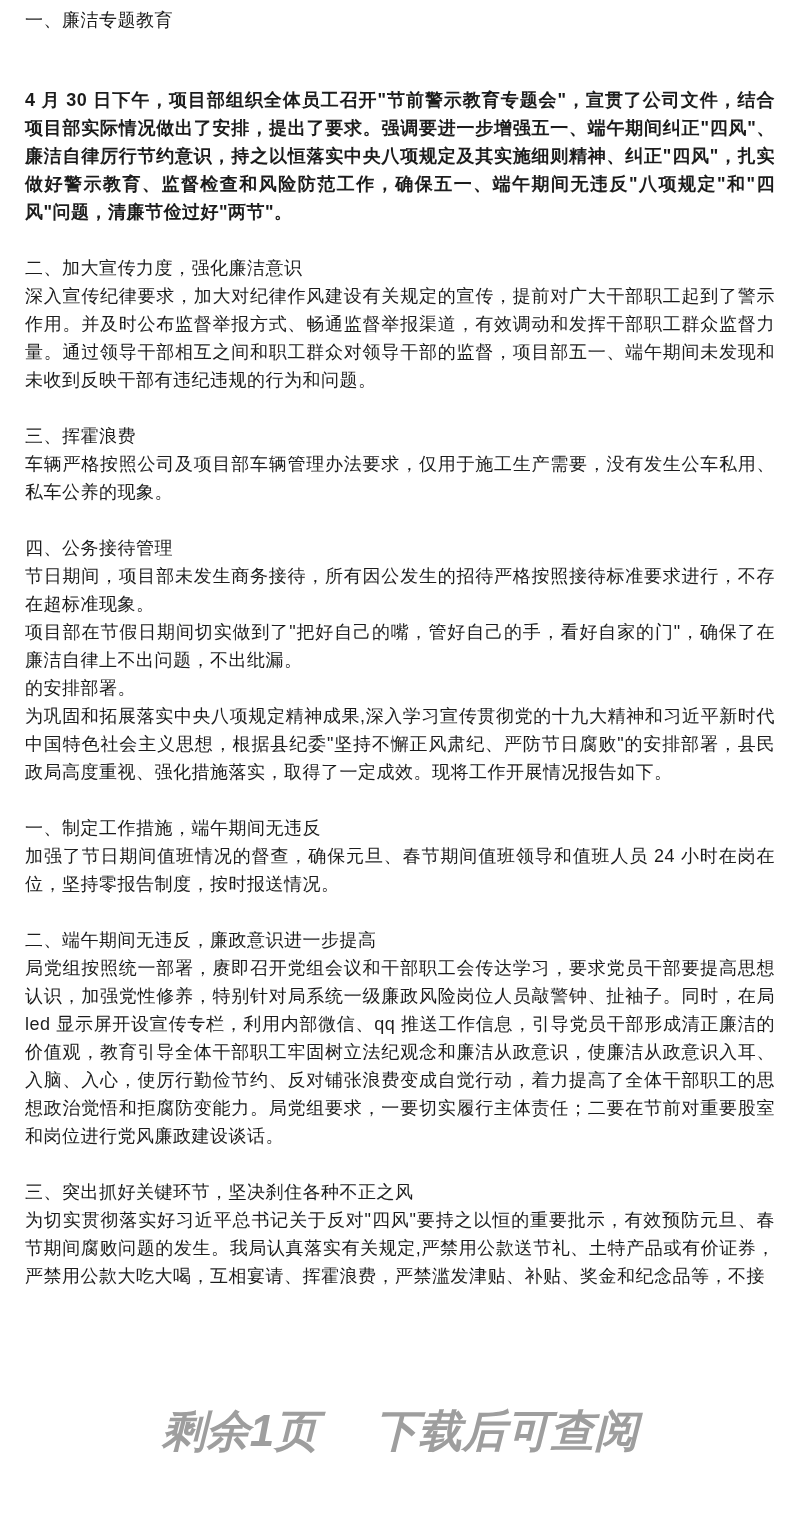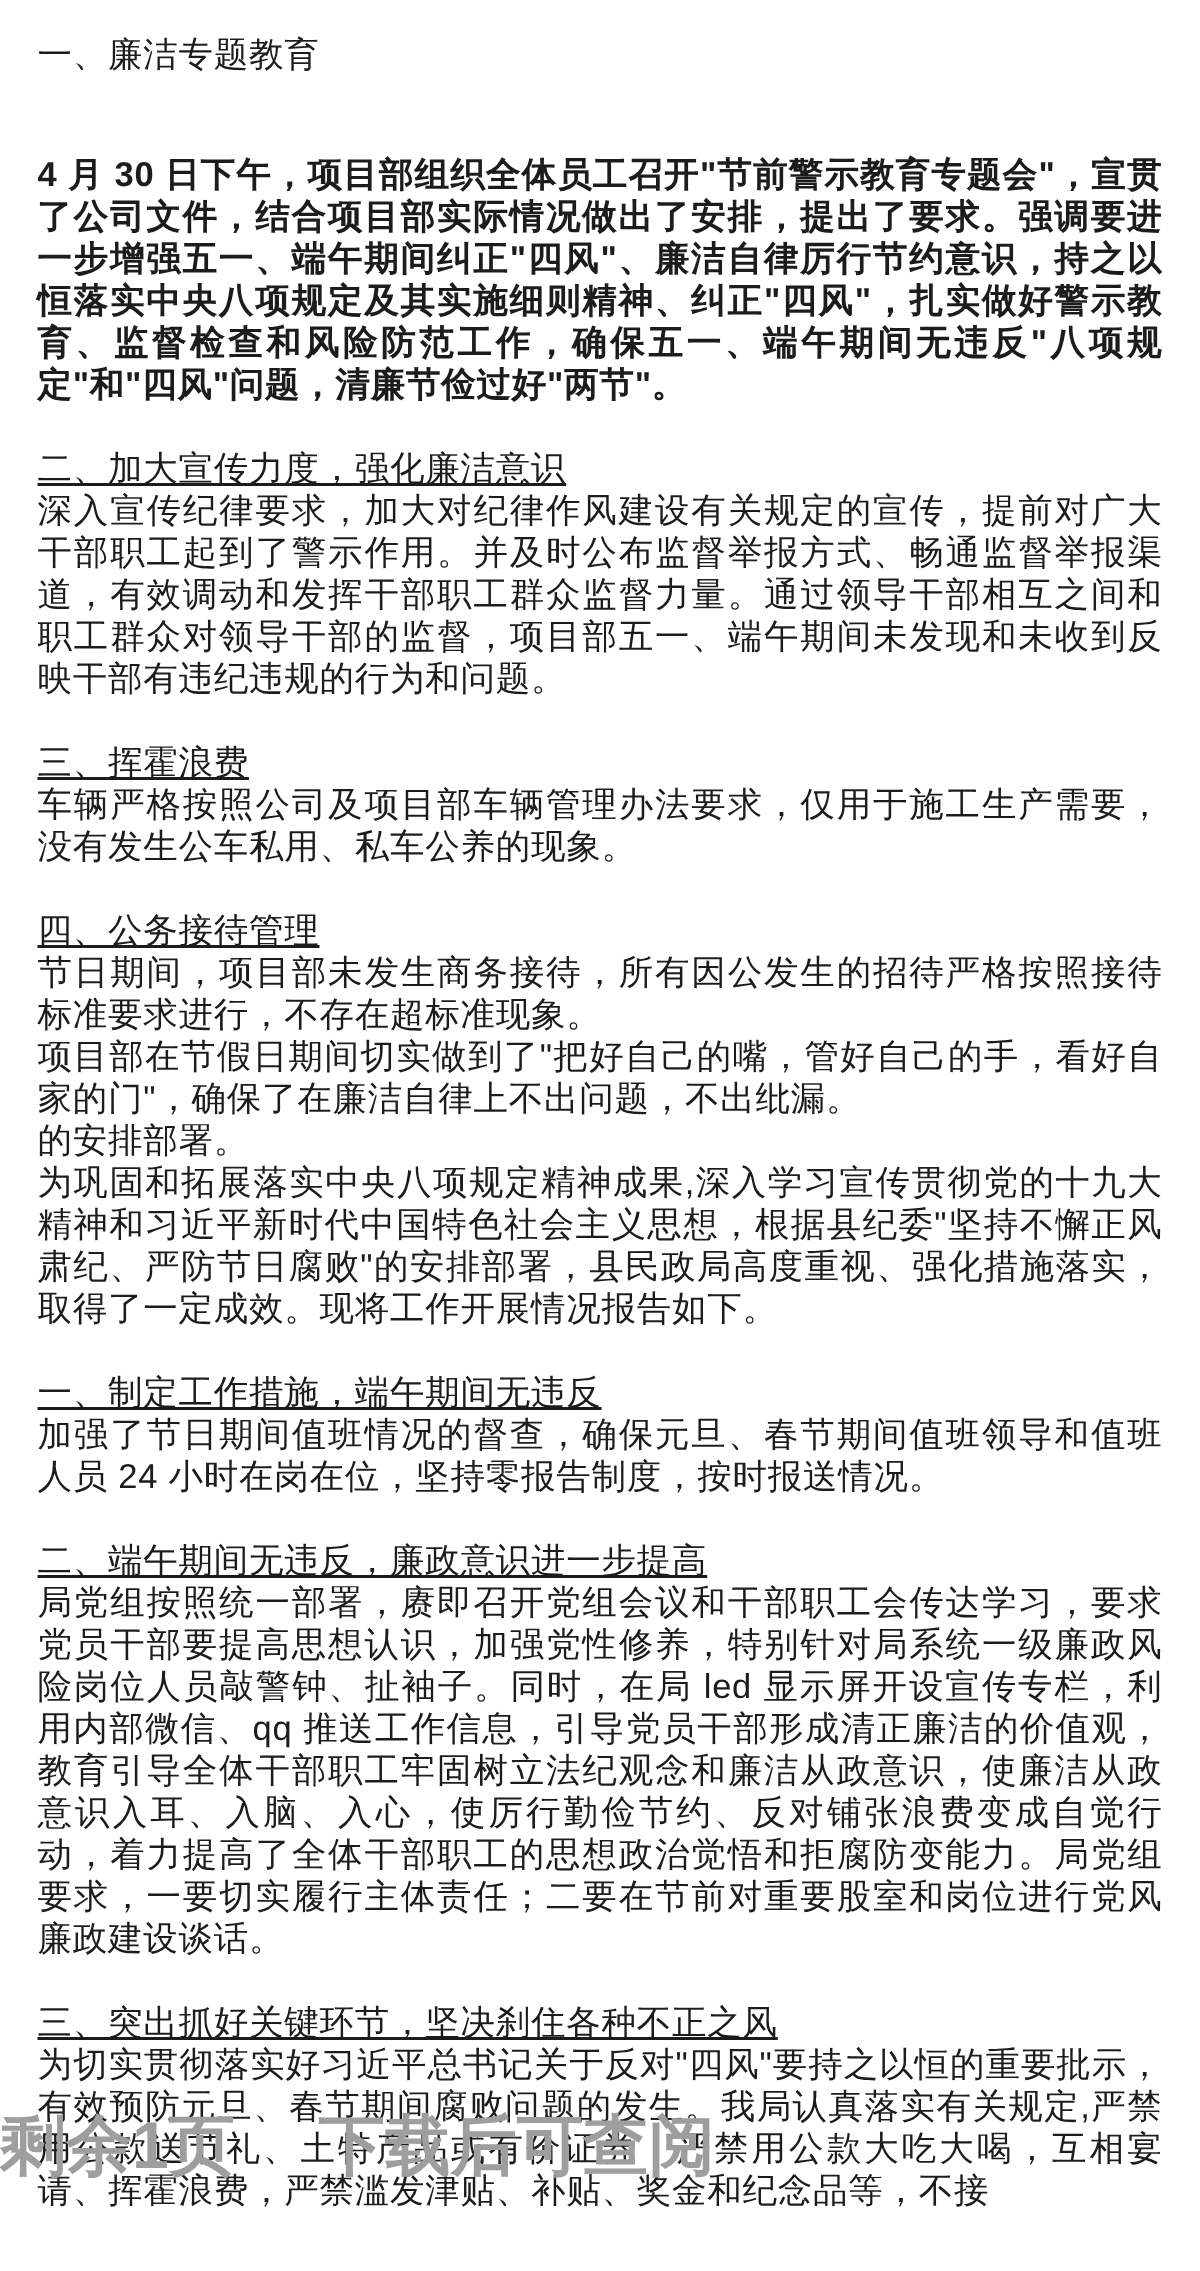--- a/index.html
+++ b/index.html
@@ -8,49 +8,50 @@
     background: #ffffff;
   }
   body {
     width: 800px;
     height: 1514px;
     position: relative;
     font-family: "Liberation Sans", "DejaVu Sans", sans-serif;
   }
   .page {
     position: absolute;
-    top: 22px;
+    top: 6px;
     left: 25px;
     width: 750px;
     color: #1c1c1c;
-    font-size: 23px;
+    font-size: 18px;
     line-height: 28px;
     text-align: justify;
     letter-spacing: 0.5px;
   }
   .block {
     margin: 0;
     padding: 0;
   }
   .heading {
     text-align: left;
   }
-  .gap1 { margin-top: 28px; text-decoration: underline; }   
+  .gap1 { margin-top: 28px; }   
   .gap2 { margin-top: 52px; font-weight: bold; }   
   .watermark {
     position: absolute;
     top: 1406px;
     left: 0;
     width: 800px;
-    text-align: left;
+    text-align: center;
     color: #9e9e9e;
     font-size: 44px;
     font-weight: bold;
     line-height: 50px;
     white-space: nowrap;
+    font-style: italic;
   }
   .watermark .seg-gap {
     display: inline-block;
     width: 56px;
   }
 </style>
 </head>
 <body>
 
 <div class="page">

